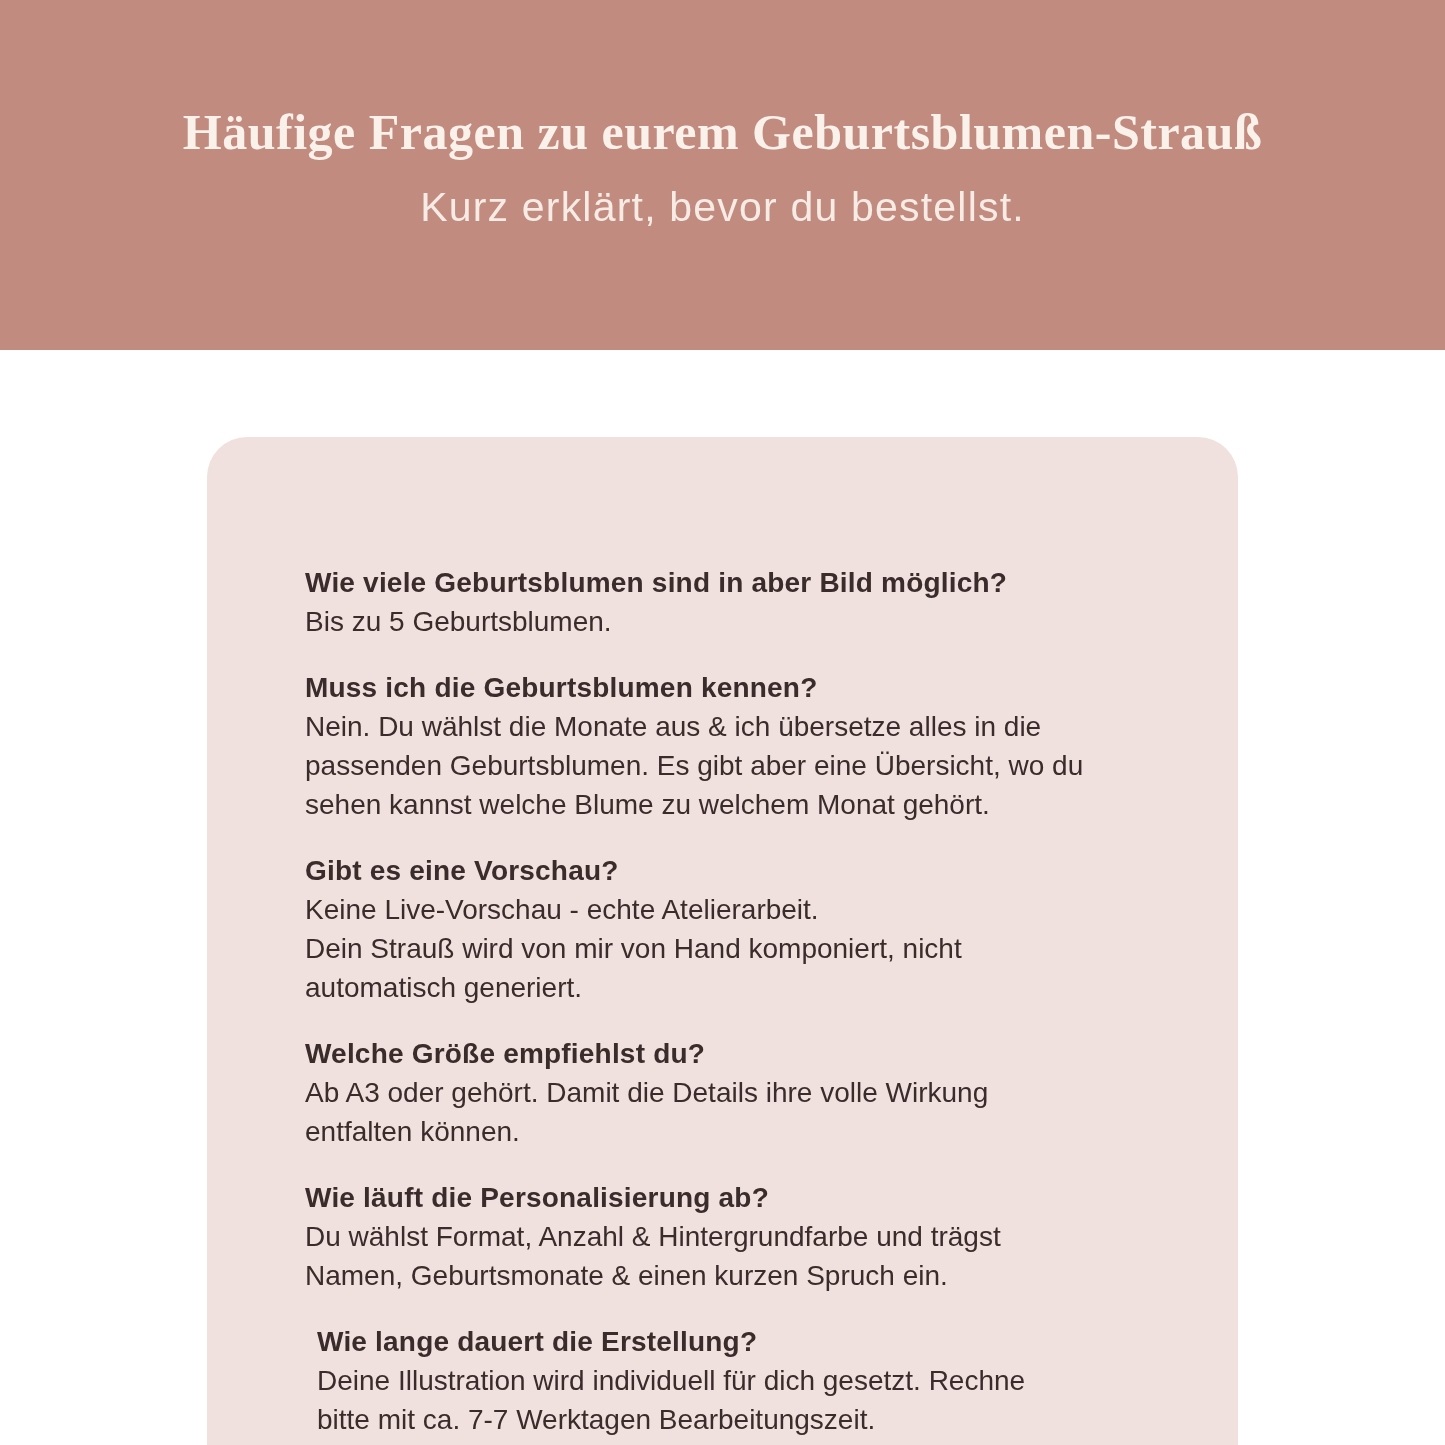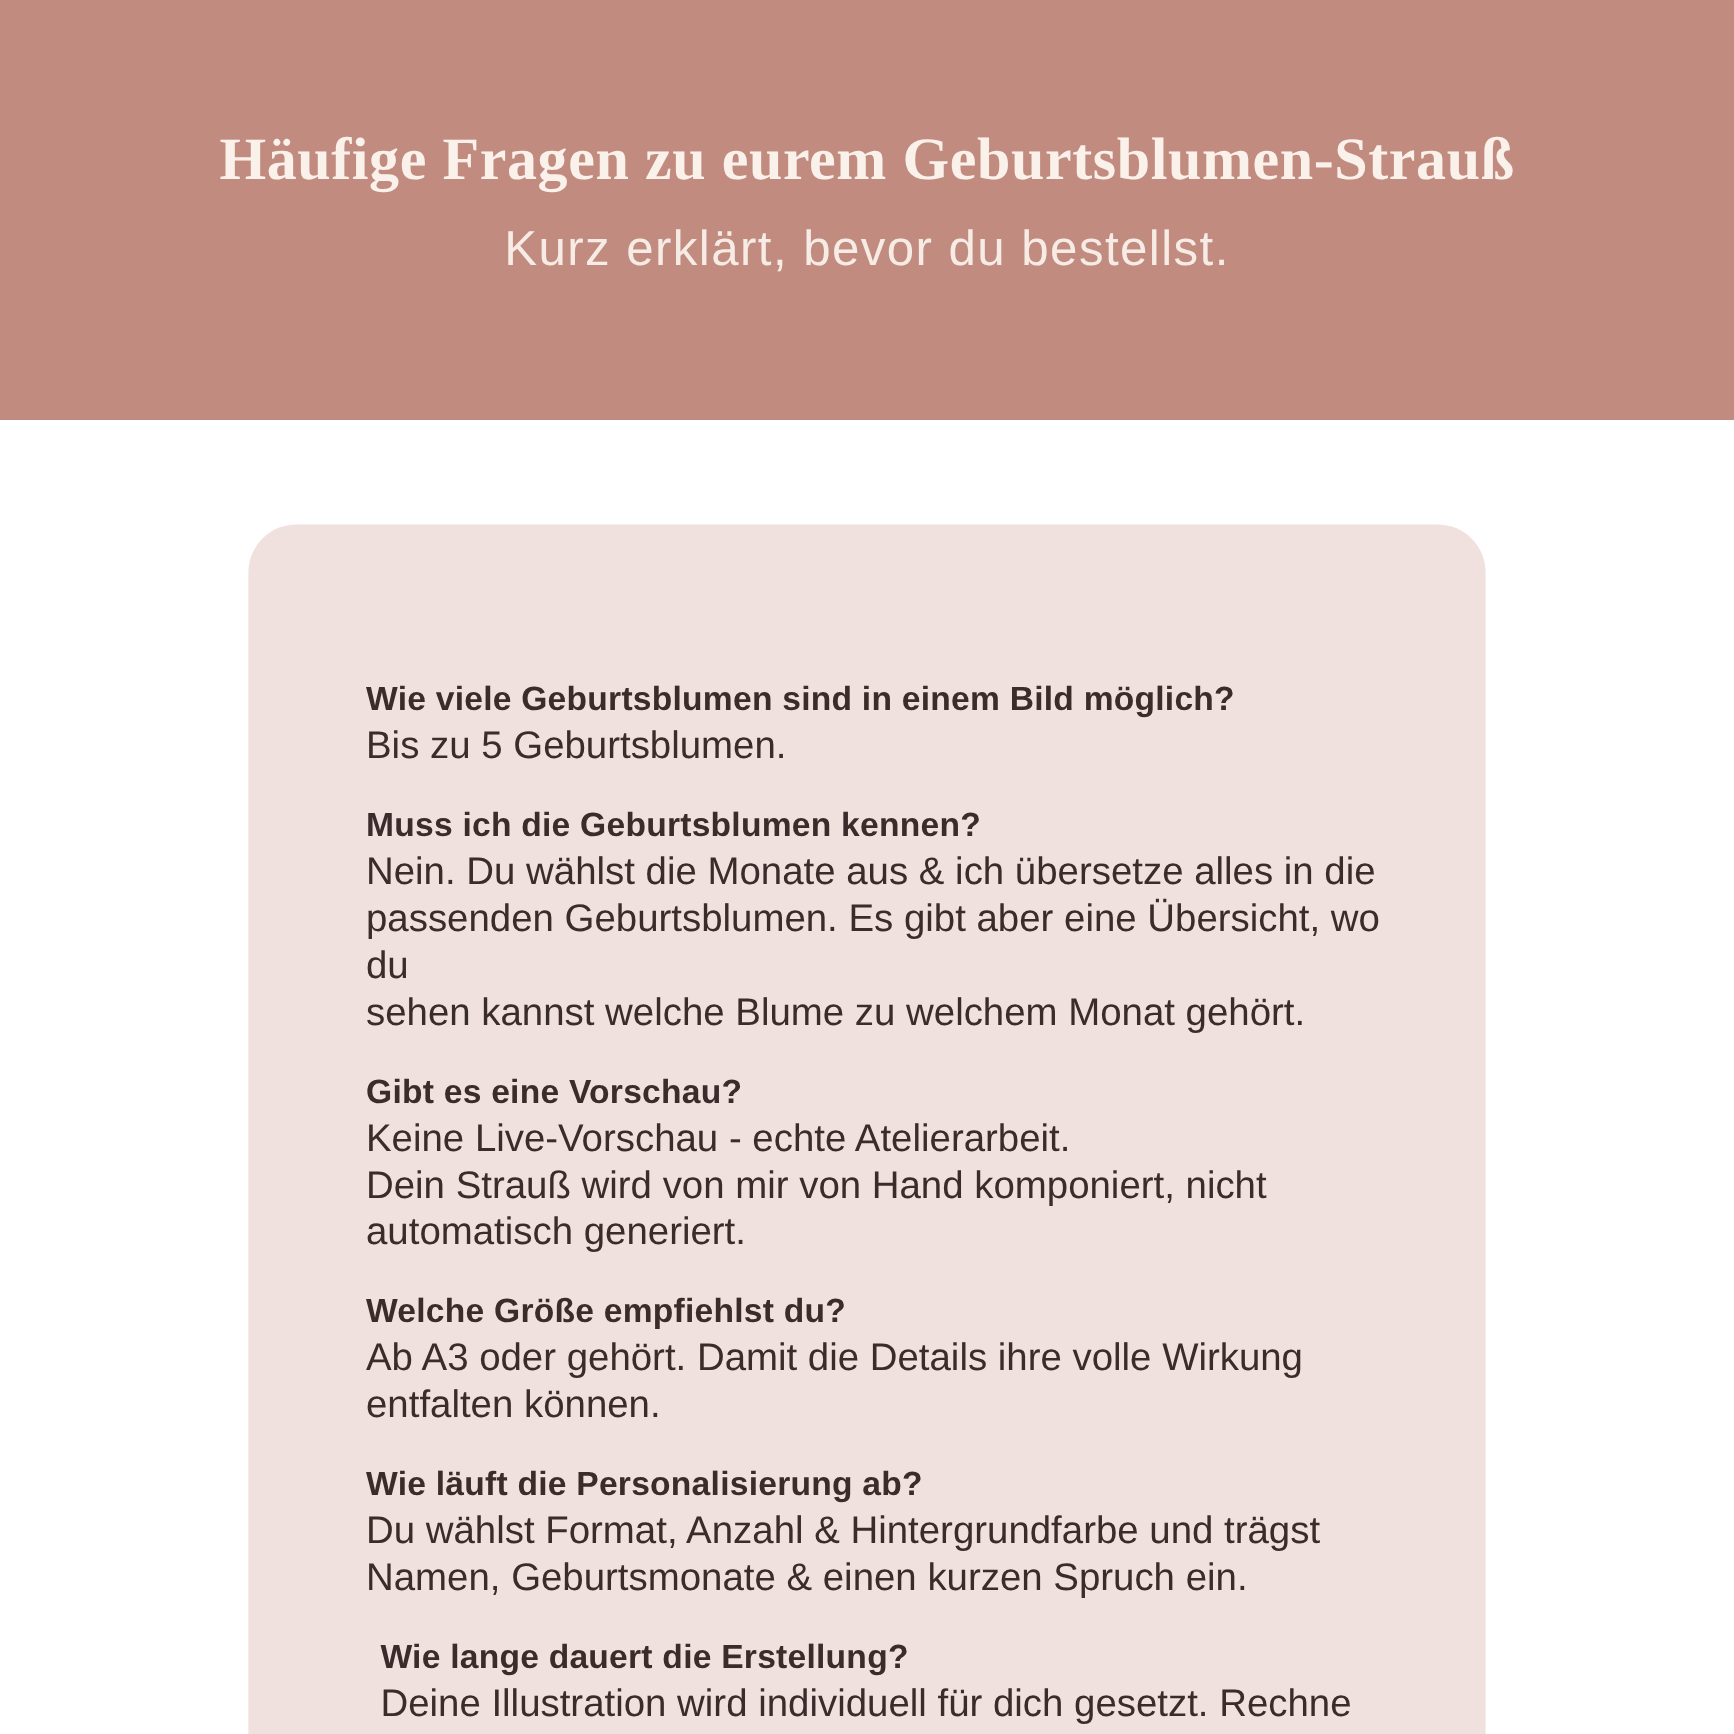--- a/index.html
+++ b/index.html
@@ -58,40 +58,40 @@
   .faq-item:last-child { margin-bottom: 0; margin-left: 12px; }
 
   .faq-question {
     font-size: 28px;
     font-weight: 700;
     line-height: 39px;
     letter-spacing: 0.2px;
   }
 
   .faq-answer {
-    font-size: 32px;
+    font-size: 28px;
     font-weight: 400;
     line-height: 39px;
     white-space: pre-line; 
   }
 </style>
 </head>
 <body>
 
 <div class="page">
 
   <header class="hero">
     <h1 class="hero-title">Häufige Fragen zu eurem Geburtsblumen-Strauß</h1>
     <p class="hero-subtitle">Kurz erklärt, bevor du bestellst.</p>
   </header>
 
   <section class="faq-card">
 
     <div class="faq-item">
-      <p class="faq-question">Wie viele Geburtsblumen sind in einem Bild möglich?</p>
+      <p class="faq-question">Wie viele Geburtsblumen sind in aber Bild möglich?</p>
       <p class="faq-answer">Bis zu 5 Geburtsblumen.</p>
     </div>
 
     <div class="faq-item">
       <p class="faq-question">Muss ich die Geburtsblumen kennen?</p>
       <p class="faq-answer">Nein. Du wählst die Monate aus &amp; ich übersetze alles in die
 passenden Geburtsblumen. Es gibt aber eine Übersicht, wo du
 sehen kannst welche Blume zu welchem Monat gehört.</p>
     </div>
 

